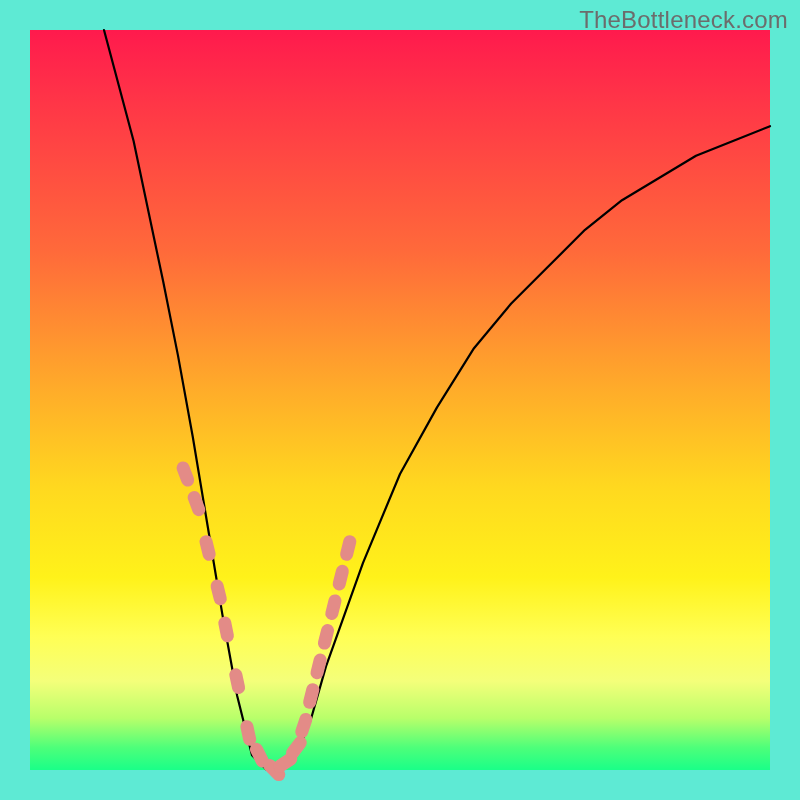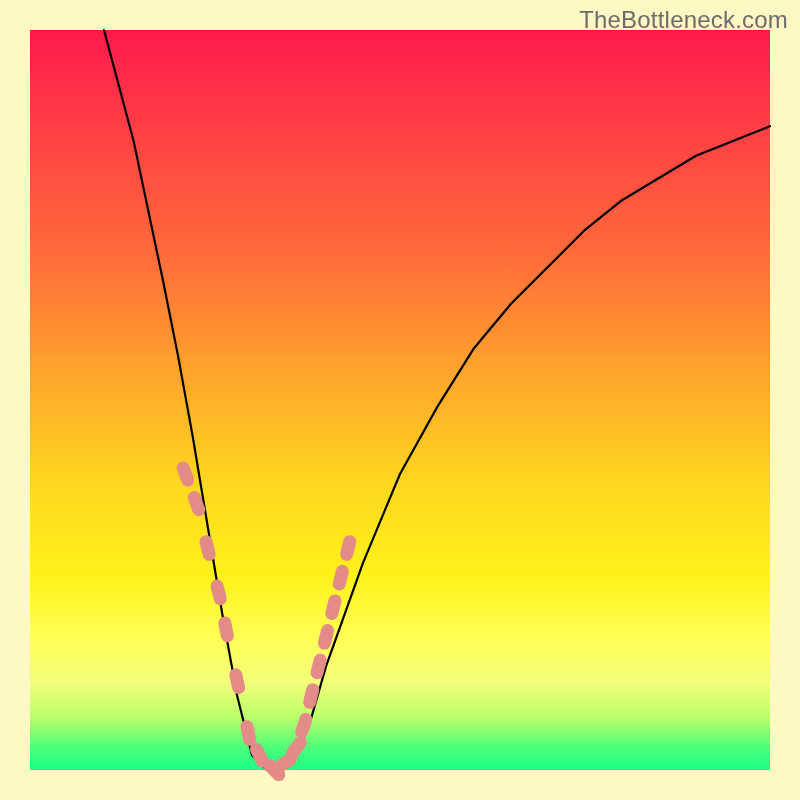--- a/index.html
+++ b/index.html
@@ -10,21 +10,21 @@
     background: #000;
     overflow: hidden;
     font-family: Arial, Helvetica, sans-serif;
   }
   .frame {
     position: absolute;
     left: 0;
     top: 0;
     width: 800px;
     height: 800px;
-    background: #fef9c3;
+    background: #5eead4;
   }
   .plot {
     position: absolute;
     left: 30px;
     top: 30px;
     width: 740px;
     height: 740px;
     
     background: linear-gradient(
       to bottom,

